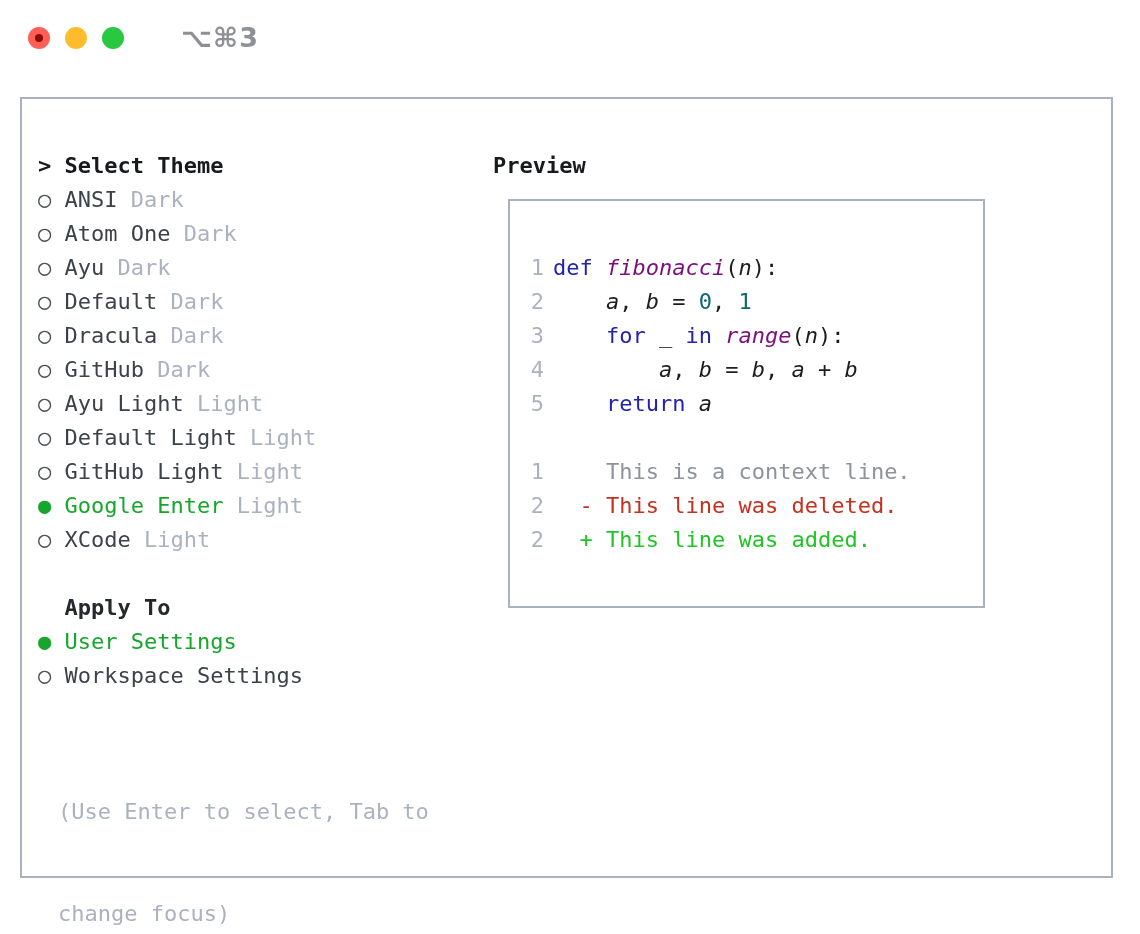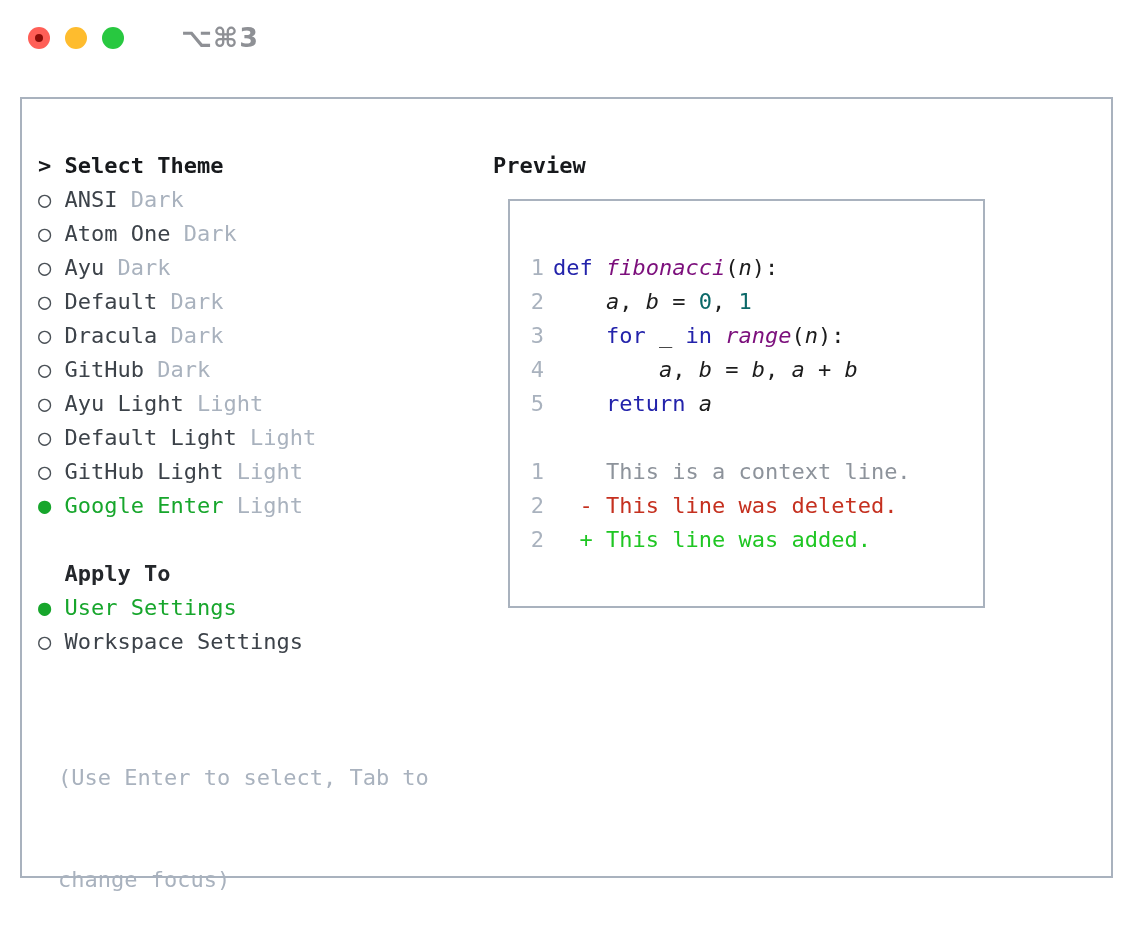--- a/index.html
+++ b/index.html
@@ -88,20 +88,21 @@
           <div class="row theme-row"><span class="mk">○</span><span> </span><span class="nm">ANSI</span><span> </span><span class="sfx">Dark</span></div>
           <div class="row theme-row"><span class="mk">○</span><span> </span><span class="nm">Atom One</span><span> </span><span class="sfx">Dark</span></div>
           <div class="row theme-row"><span class="mk">○</span><span> </span><span class="nm">Ayu</span><span> </span><span class="sfx">Dark</span></div>
           <div class="row theme-row"><span class="mk">○</span><span> </span><span class="nm">Default</span><span> </span><span class="sfx">Dark</span></div>
           <div class="row theme-row"><span class="mk">○</span><span> </span><span class="nm">Dracula</span><span> </span><span class="sfx">Dark</span></div>
           <div class="row theme-row"><span class="mk">○</span><span> </span><span class="nm">GitHub</span><span> </span><span class="sfx">Dark</span></div>
           <div class="row theme-row"><span class="mk">○</span><span> </span><span class="nm">Ayu Light</span><span> </span><span class="sfx">Light</span></div>
           <div class="row theme-row"><span class="mk">○</span><span> </span><span class="nm">Default Light</span><span> </span><span class="sfx">Light</span></div>
           <div class="row theme-row"><span class="mk">○</span><span> </span><span class="nm">GitHub Light</span><span> </span><span class="sfx">Light</span></div>
           <div class="row theme-row"><span class="mk sel-dot">●</span><span> </span><span class="nm sel">Google Enter</span><span> </span><span class="sfx">Light</span></div>
+          <div class="row theme-row"><span class="mk">○</span><span> </span><span class="nm">XCode</span><span> </span><span class="sfx">Light</span></div>
         </div>
       <div class="row spacer"></div>
       <div class="row apply-hdr"><span>  </span><span>Apply To</span></div>
       <div id="apply-list">
           <div class="row apply-row"><span class="mk sel-dot">●</span><span> </span><span class="nm sel">User Settings</span></div>
           <div class="row apply-row"><span class="mk">○</span><span> </span><span class="nm">Workspace Settings</span></div>
         </div>
       <div class="row spacer"></div>
       <div class="help">
         <div>(Use Enter to select, Tab to</div>

